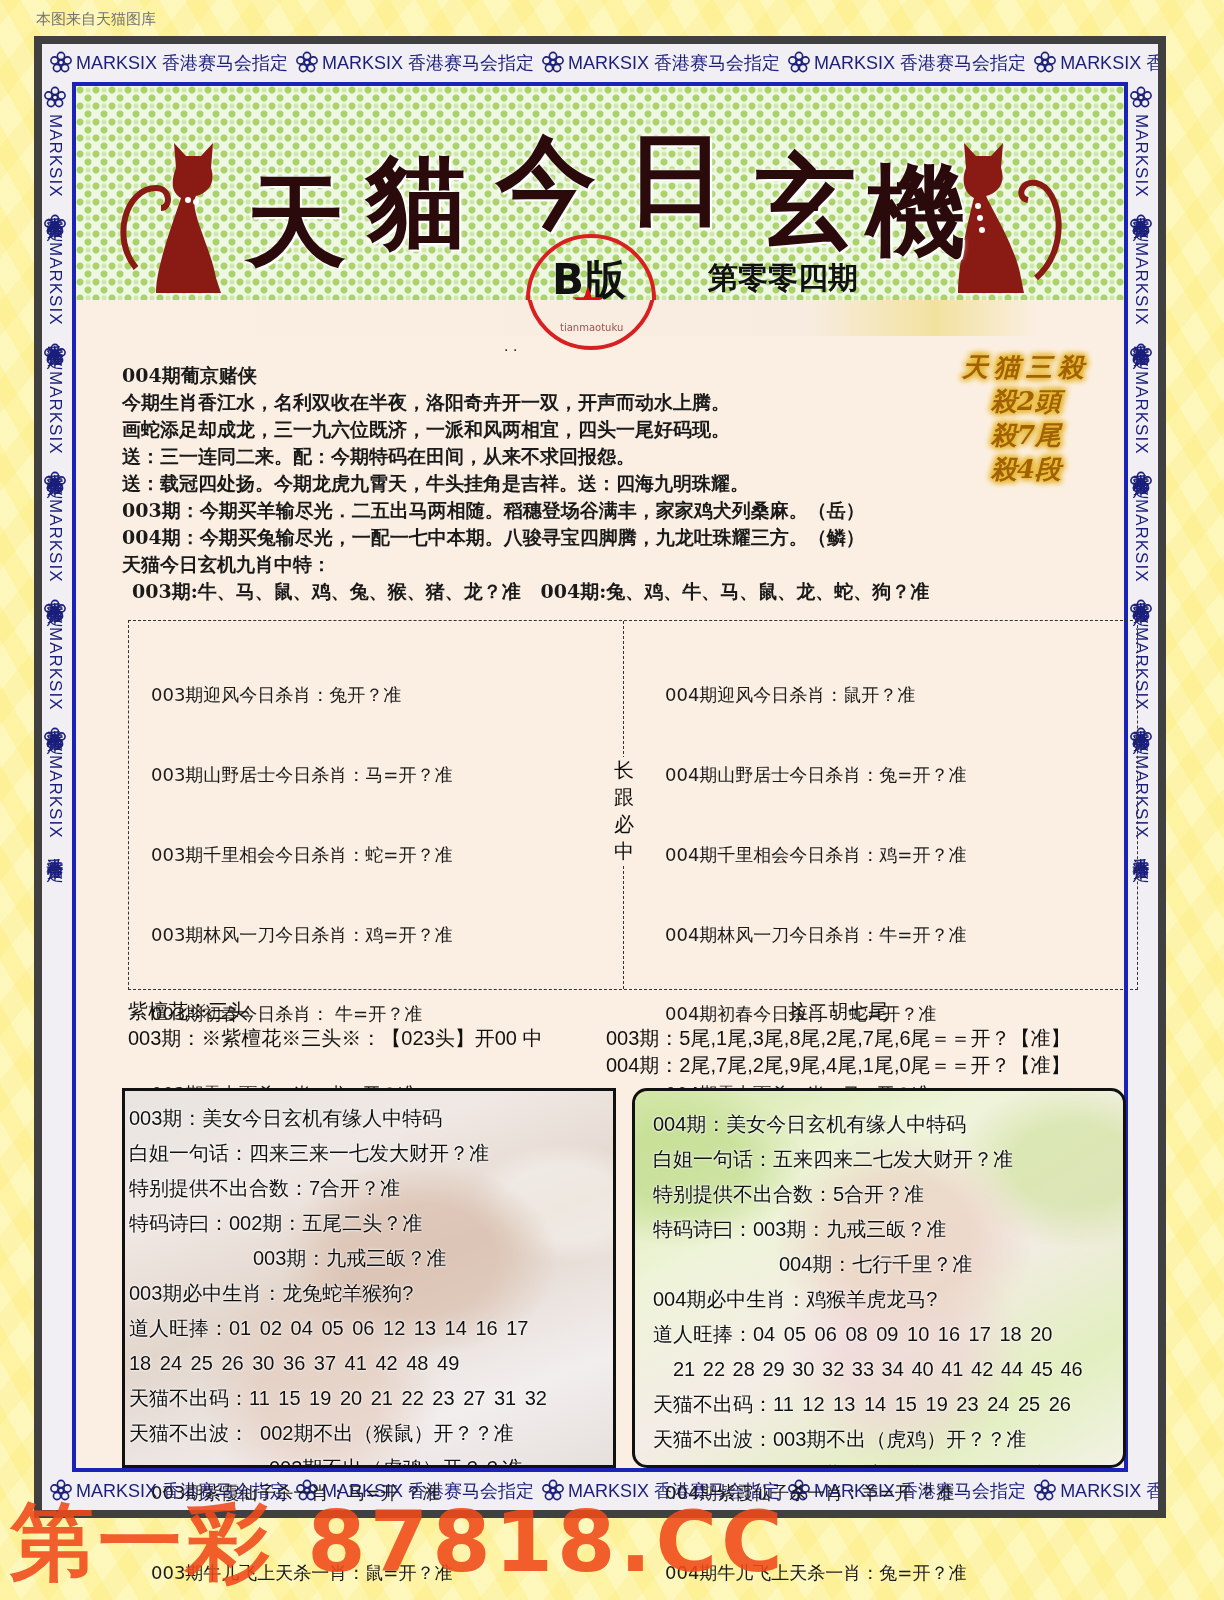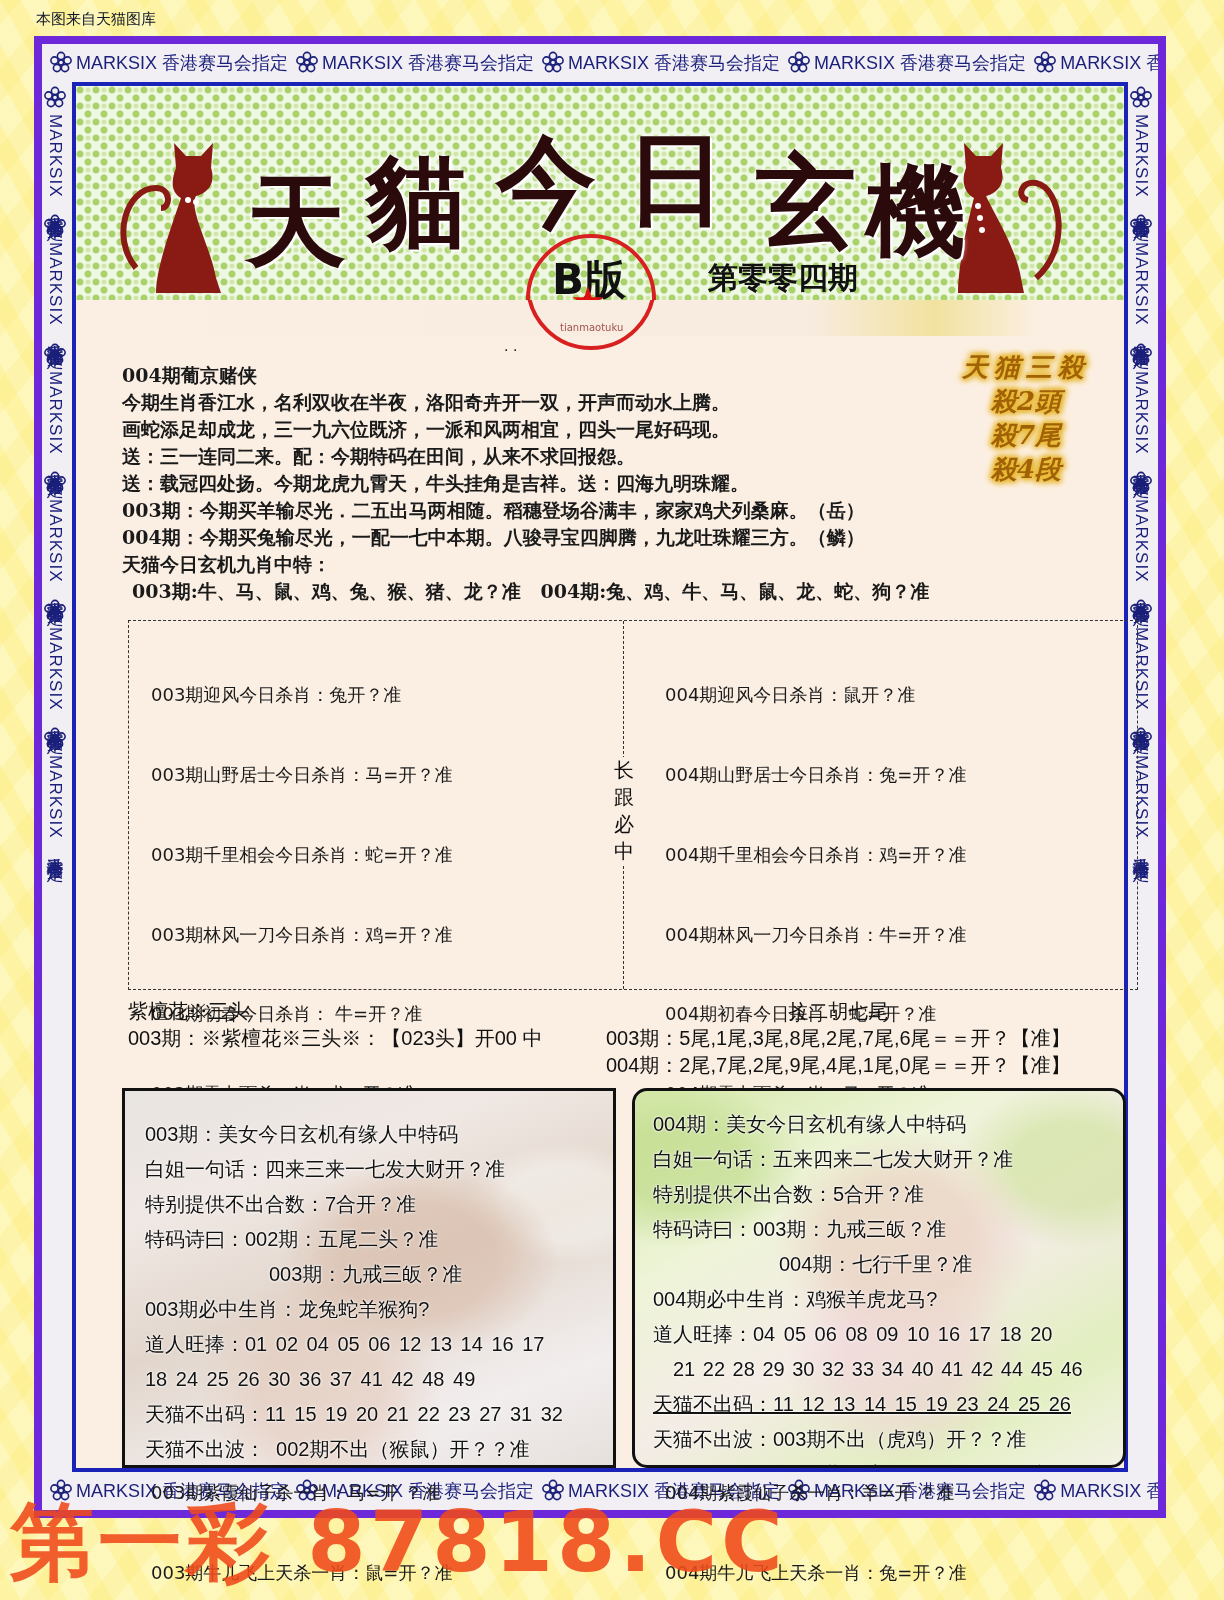--- a/index.html
+++ b/index.html
@@ -8,25 +8,25 @@
     position: relative;
     background: #fdf5b0;
     background-image:
       repeating-linear-gradient(60deg, rgba(255,240,140,0.45) 0 18px, rgba(255,250,200,0.3) 18px 40px),
       repeating-linear-gradient(-50deg, rgba(250,230,120,0.3) 0 22px, rgba(255,252,210,0.2) 22px 50px);
     font-family: "DejaVu Sans", sans-serif;
     color: #111;
   }
   .source-note {
     position: absolute; left: 36px; top: 10px;
-    font-family: "DejaVu Serif", serif; font-size: 15px; color: #0f172a;
+    font-family: "DejaVu Serif", serif; font-size: 15px; color: #737373;
   }
   .frame-red {
     position: absolute; left: 34px; top: 36px; width: 1132px; height: 1482px;
-    border: 8px solid #6d28d9; background: #f1eef4;
+    border: 8px solid #404040; background: #f1eef4;
   }
   .strip {
     position: absolute; display: flex; align-items: center; white-space: nowrap; overflow: hidden;
     color: #1a1f7a; font-family: "Liberation Sans", sans-serif; font-size: 18px; font-stretch: condensed;
   }
   .strip-top { left: 0; top: 0; width: 1116px; height: 38px; padding-left: 4px; }
   .strip-bottom { left: 0; bottom: 0; width: 1116px; height: 38px; padding-left: 4px; }
   .strip-left, .strip-right {
     top: 38px; width: 30px; height: 1390px; writing-mode: vertical-rl; justify-content: flex-start;
     font-size: 17px; letter-spacing: 1px;
@@ -144,21 +144,21 @@
       radial-gradient(ellipse at 55% 40%, #e8c8b8 0 70px, transparent 130px),
       radial-gradient(ellipse at 55% 70%, #f0d0d8 0 60px, transparent 120px),
       radial-gradient(ellipse at 10% 20%, #b8d880 0 60px, transparent 120px),
       radial-gradient(ellipse at 90% 20%, #c8e090 0 60px, transparent 120px);
   }
   .photo-text {
     position: absolute; left: 0; top: 10px; width: 100%;
     font-family: "Liberation Sans", sans-serif; font-size: 20px; line-height: 35px; color: #111;
     text-shadow: 0 0 3px #fff, 0 0 2px #fff;
   }
-  .photo-left .photo-text { padding-left: 20px; margin-top: 16px; }
+  .photo-left .photo-text { padding-left: 4px; }
   .photo-right .photo-text { padding-left: 18px; top: 16px; }
   .photo-text .pl { white-space: nowrap; }
   .indent-a { padding-left: 124px; }
   .indent-b { padding-left: 140px; }
   .indent-c { padding-left: 126px; }
   .indent-d { padding-left: 140px; }
   .nums-indent { padding-left: 20px; }
 
   .watermark {
     position: absolute; left: 10px; top: 1486px;
@@ -593,21 +593,21 @@
       <div class="photo-bg"></div>
       <div class="photo-text">
         <div class="pl">004期：美女今日玄机有缘人中特码</div>
         <div class="pl">白姐一句话：五来四来二七发大财开？准</div>
         <div class="pl">特别提供不出合数：5合开？准</div>
         <div class="pl">特码诗曰：003期：九戒三皈？准</div>
         <div class="pl indent-c">004期：七行千里？准</div>
         <div class="pl">004期必中生肖：鸡猴羊虎龙马?</div>
         <div class="pl" style="word-spacing:3px;">道人旺捧：04 05 06 08 09 10 16 17 18 20</div>
         <div class="pl nums-indent" style="word-spacing:2px;">21 22 28 29 30 32 33 34 40 41 42 44 45 46</div>
-        <div class="pl" style="word-spacing:3px;text-decoration:underline;">天猫不出码：11 12 13 14 15 19 23 24 25 26</div>
+        <div class="pl" style="word-spacing:3px;">天猫不出码：11 12 13 14 15 19 23 24 25 26</div>
         <div class="pl">天猫不出波：003期不出（虎鸡）开？？准</div>
         <div class="pl indent-d">004期不出（狗兔）开？？准</div>
       </div>
     </div>
   </div>
 </div>
 
 <div class="watermark">第一彩 87818.CC</div>
 
 </body></html>

